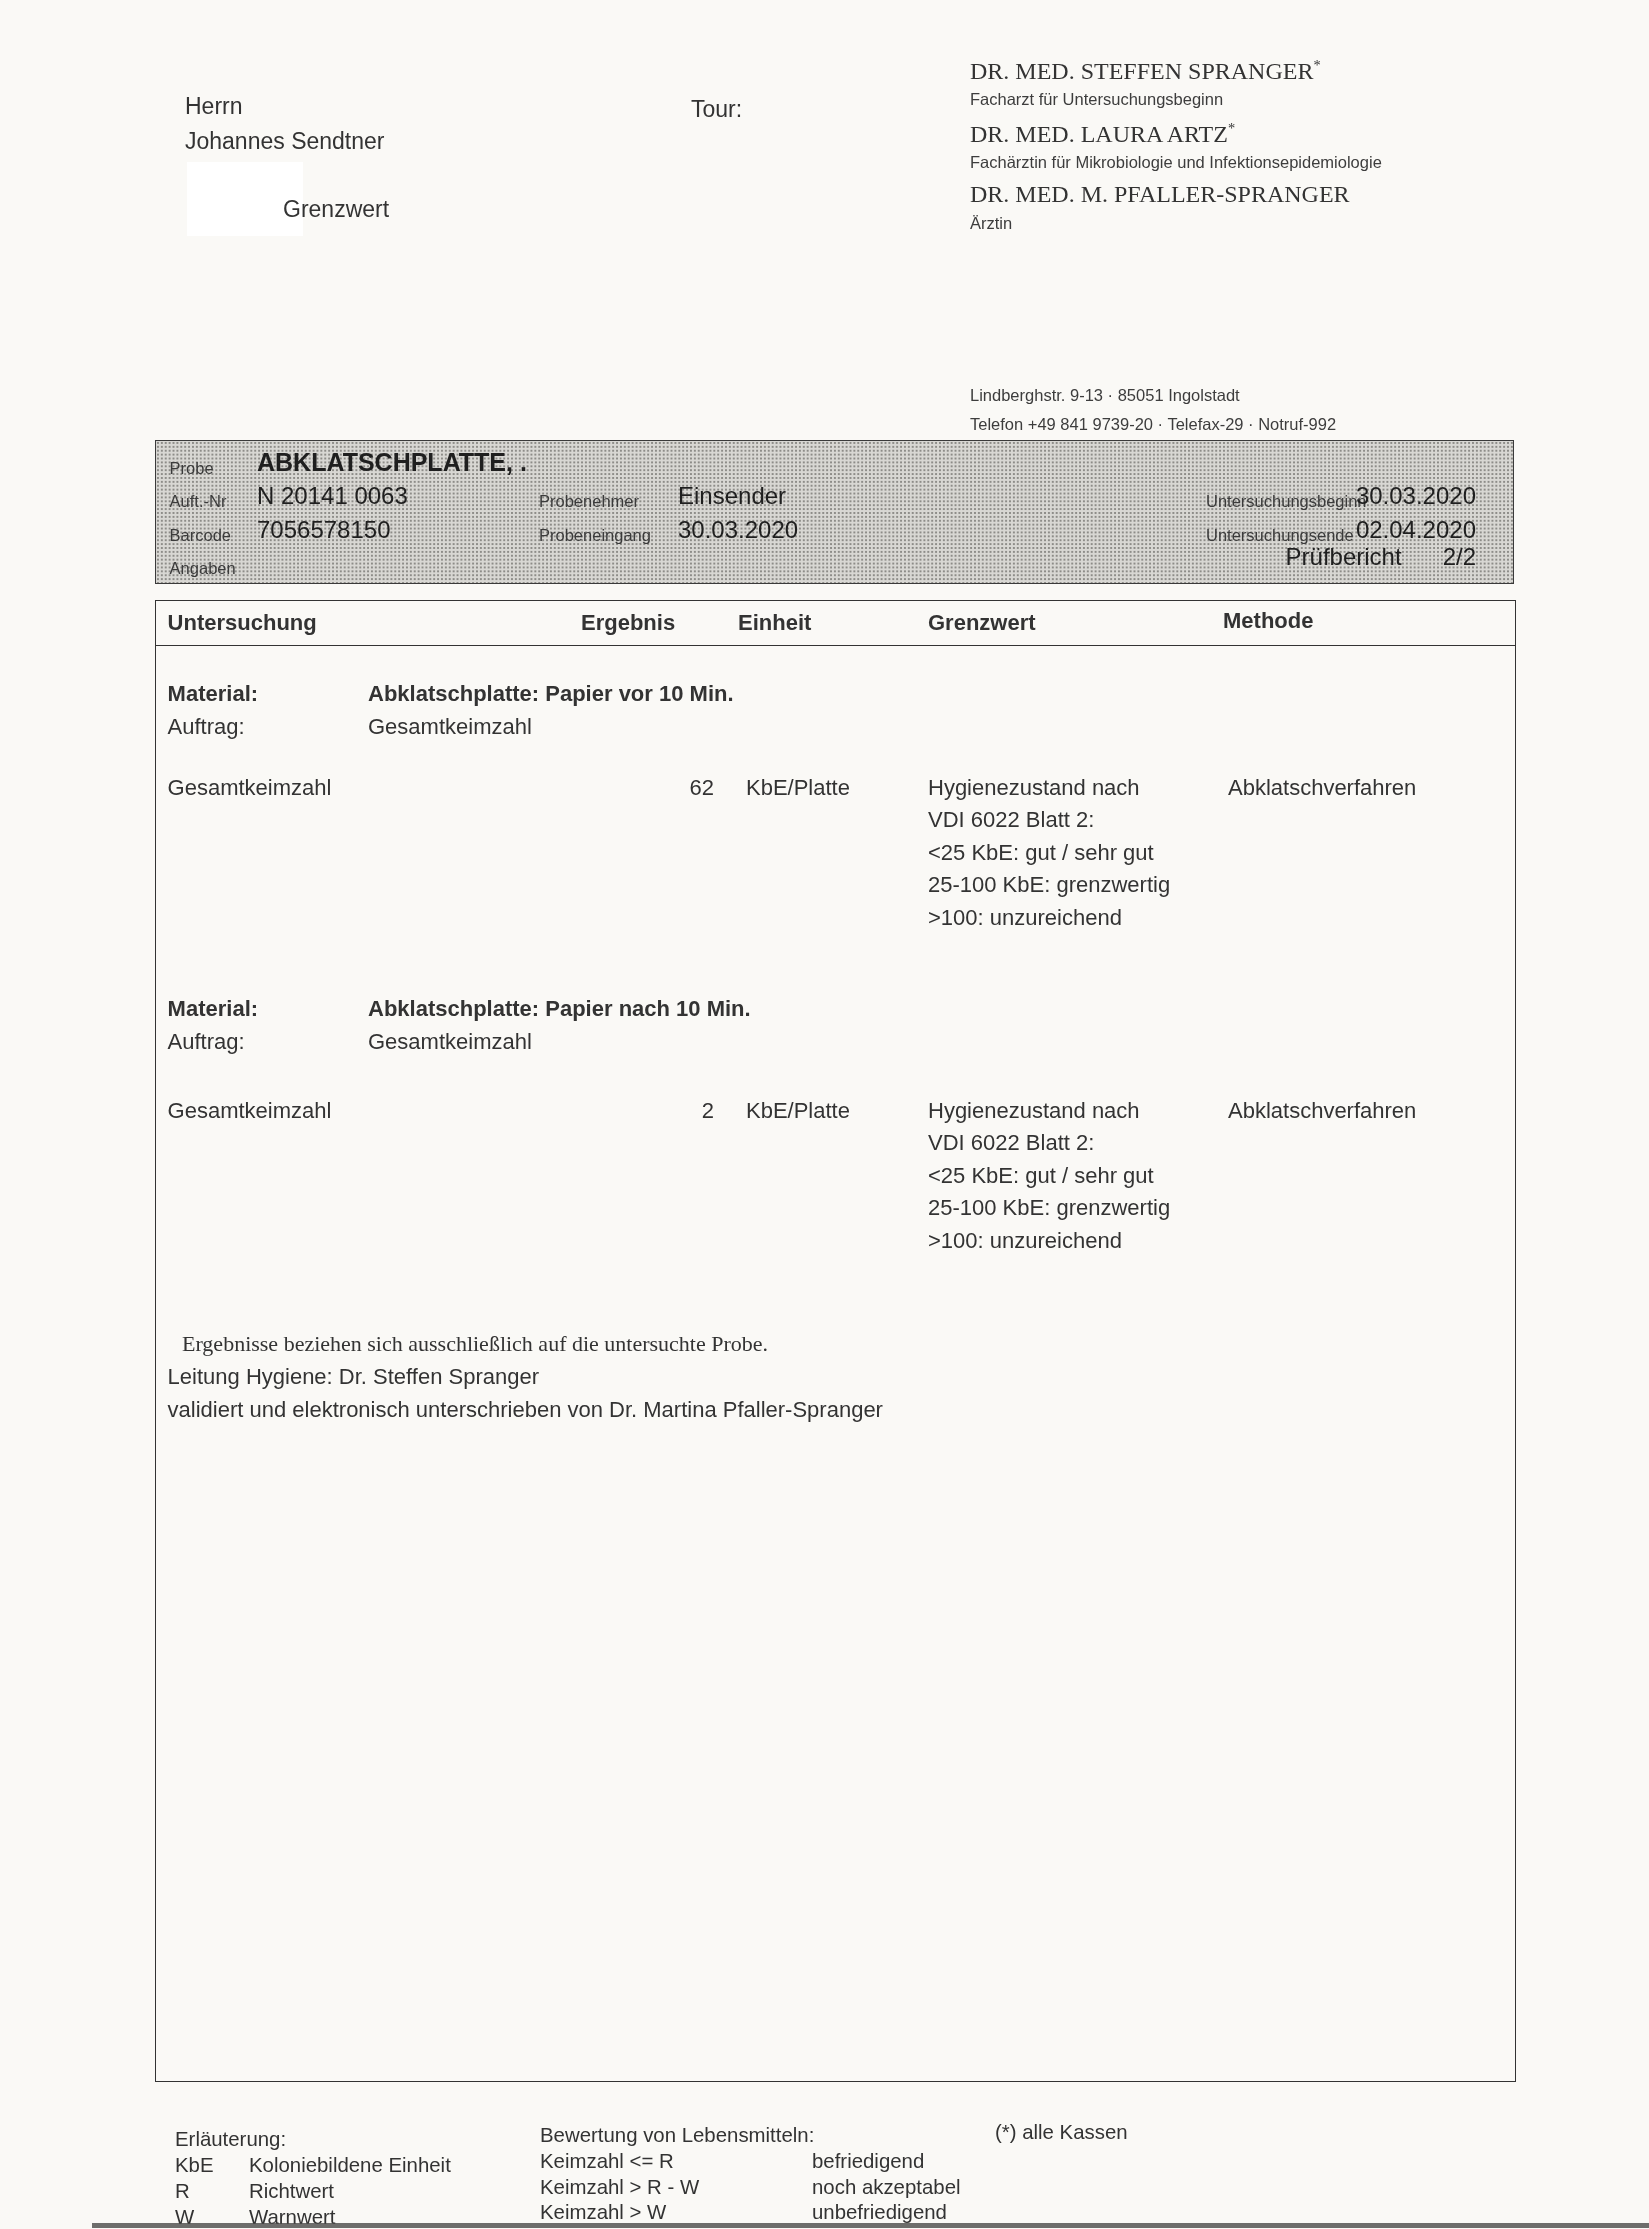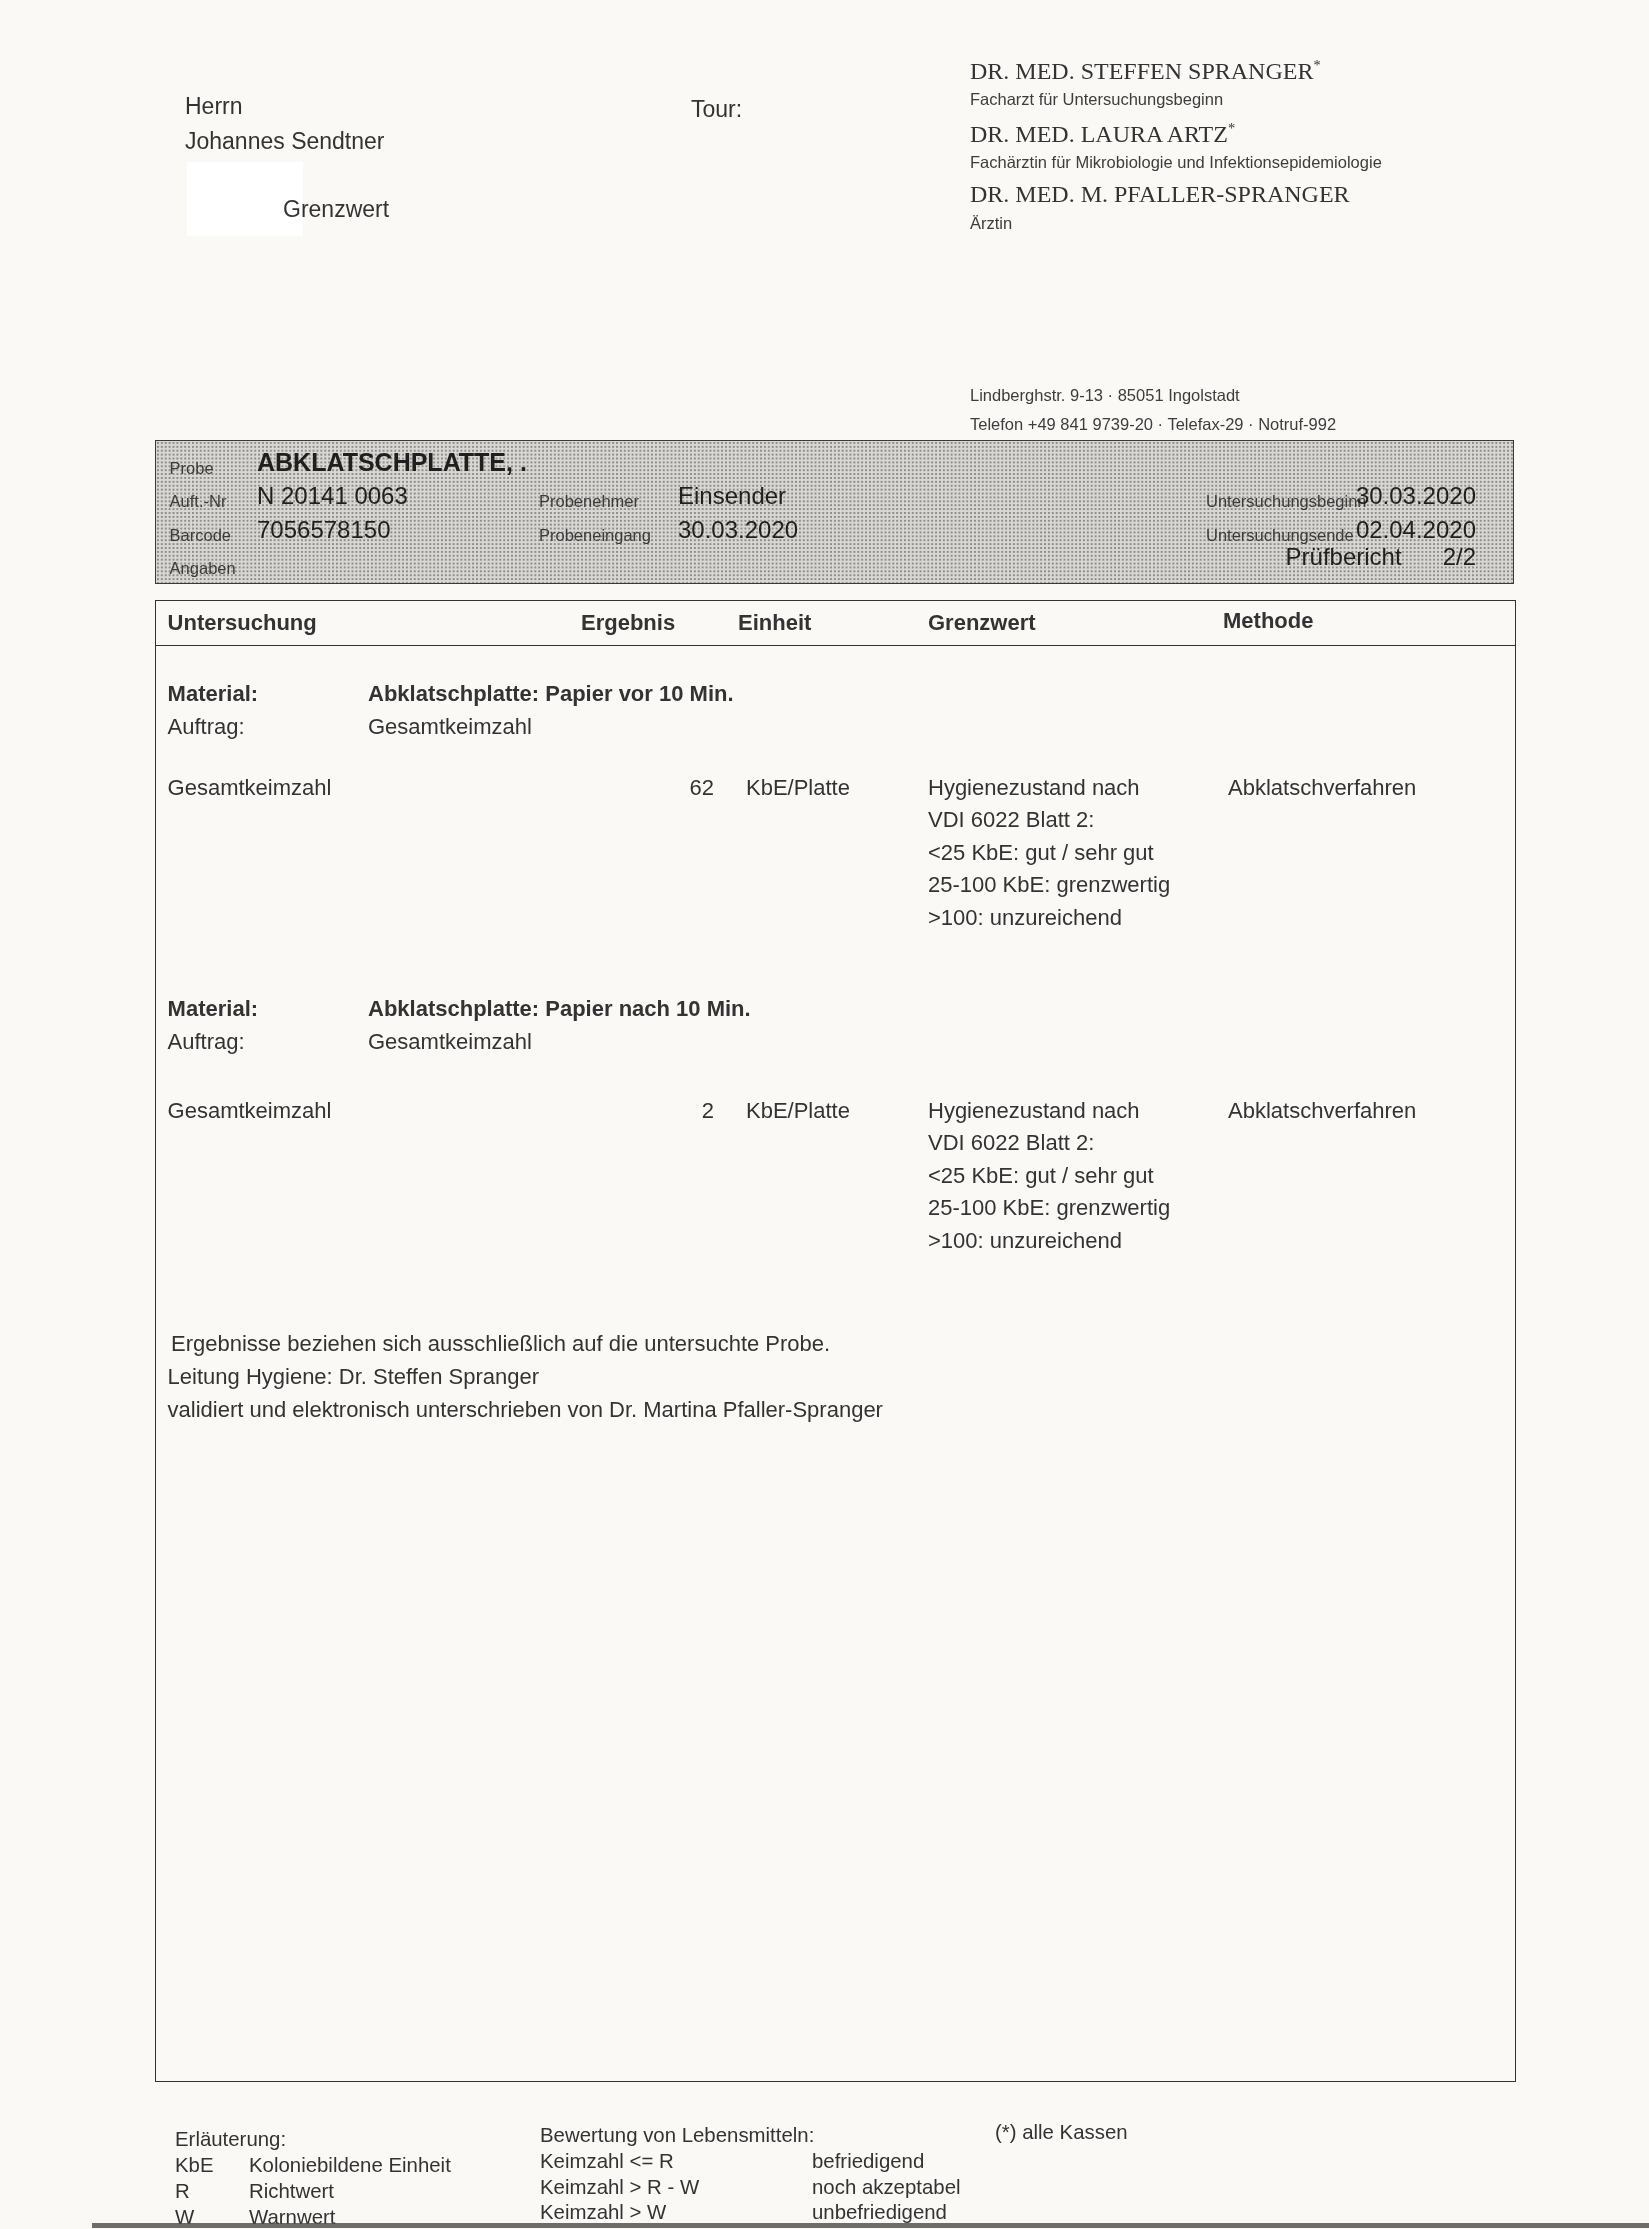--- a/index.html
+++ b/index.html
@@ -144,21 +144,21 @@
     <div class="t fs23" style="left:11.6px;top:454px;">Gesamtkeimzahl</div>
     <div class="t fs23" style="left:466px;top:454px;width:92px;text-align:right;">2</div>
     <div class="t fs23" style="left:590px;top:454px;">KbE/Platte</div>
     <div class="t fs23" style="left:772px;top:454px;">Hygienezustand nach</div>
     <div class="t fs23" style="left:772px;top:486px;">VDI 6022 Blatt 2:</div>
     <div class="t fs23" style="left:772px;top:519px;">&lt;25 KbE: gut / sehr gut</div>
     <div class="t fs23" style="left:772px;top:551px;">25-100 KbE: grenzwertig</div>
     <div class="t fs23" style="left:772px;top:584px;">&gt;100: unzureichend</div>
     <div class="t fs23" style="left:1072px;top:454px;">Abklatschverfahren</div>
 
-    <div class="t fs23" style="left:15px;top:687px;">Ergebnisse beziehen sich ausschließlich auf die untersuchte Probe.</div>
+    <div class="t fs23" style="left:26px;top:687px;font-family:Liberation Serif, serif;">Ergebnisse beziehen sich ausschließlich auf die untersuchte Probe.</div>
     <div class="t fs23" style="left:11.6px;top:720px;">Leitung Hygiene: Dr. Steffen Spranger</div>
     <div class="t fs23" style="left:11.6px;top:753px;">validiert und elektronisch unterschrieben von Dr. Martina Pfaller-Spranger</div>
   </div>
 
   <div class="t fs21" style="left:175px;top:2128px;">Erläuterung:</div>
   <div class="t fs21" style="left:175px;top:2154px;">KbE</div>
   <div class="t fs21" style="left:249px;top:2154px;">Koloniebildene Einheit</div>
   <div class="t fs21" style="left:175px;top:2180px;">R</div>
   <div class="t fs21" style="left:249px;top:2180px;">Richtwert</div>
   <div class="t fs21" style="left:175px;top:2206px;">W</div>

